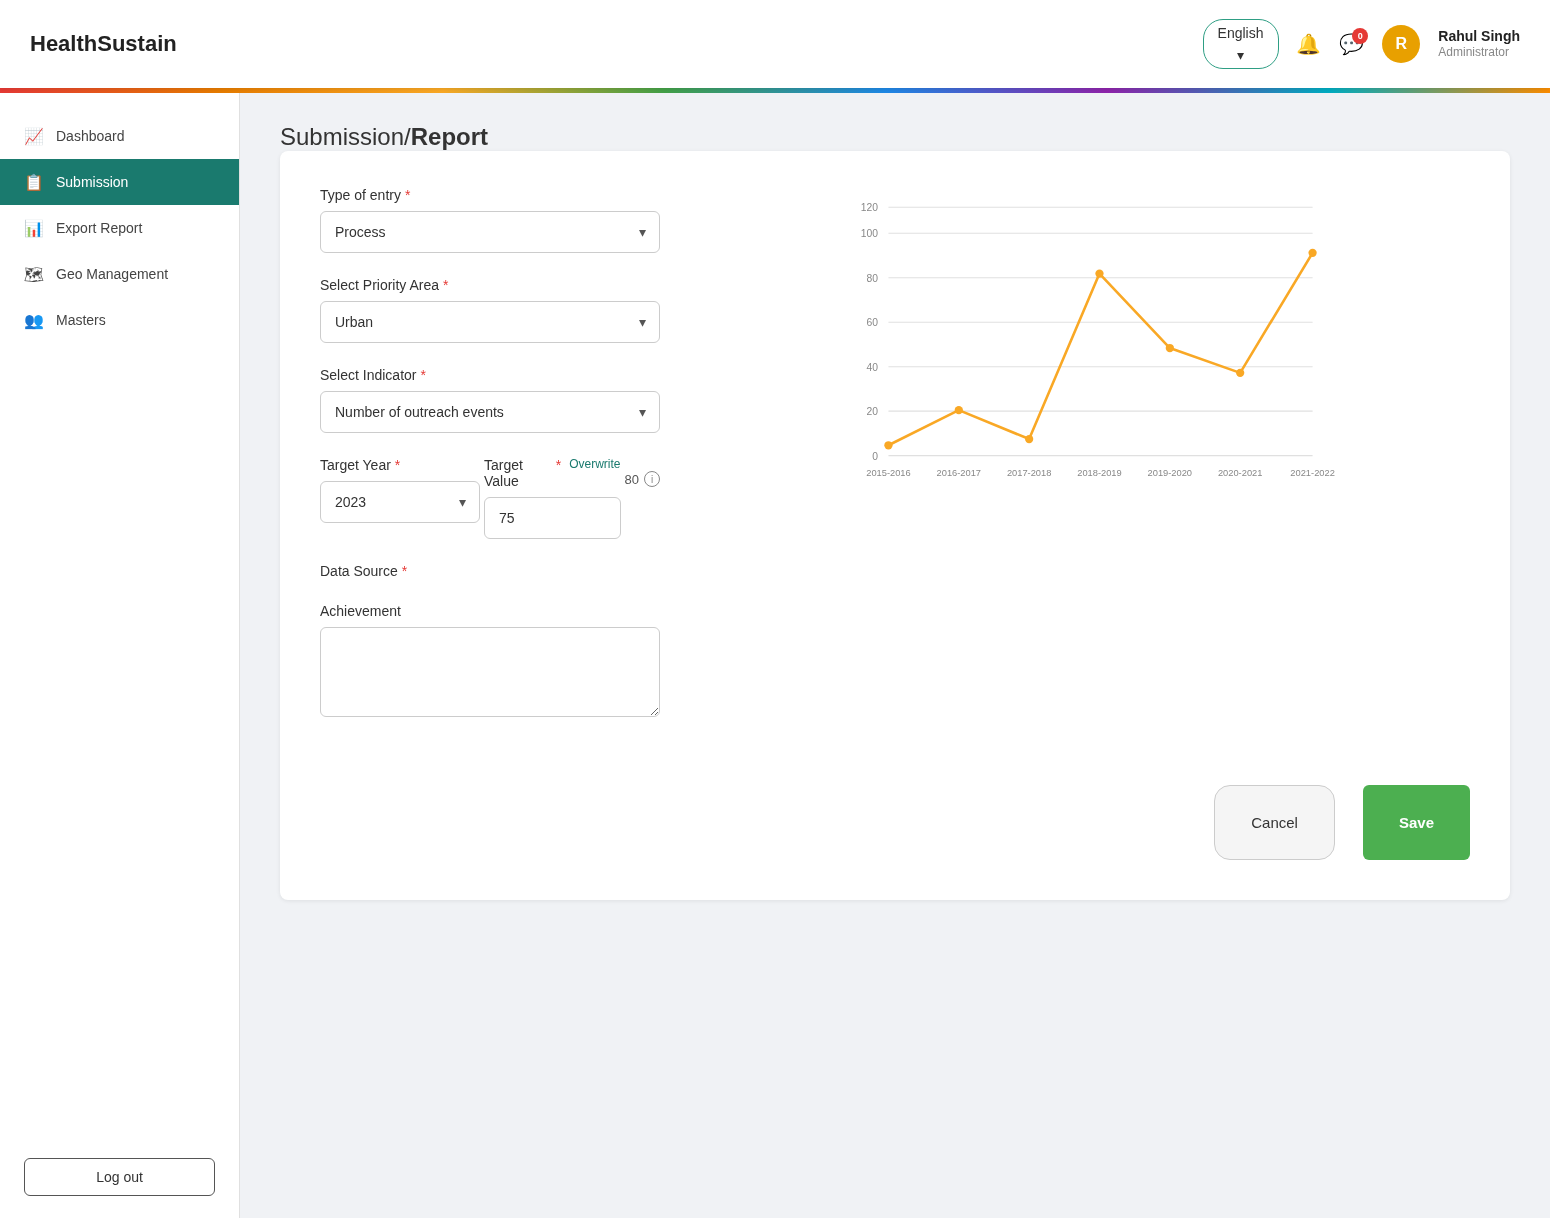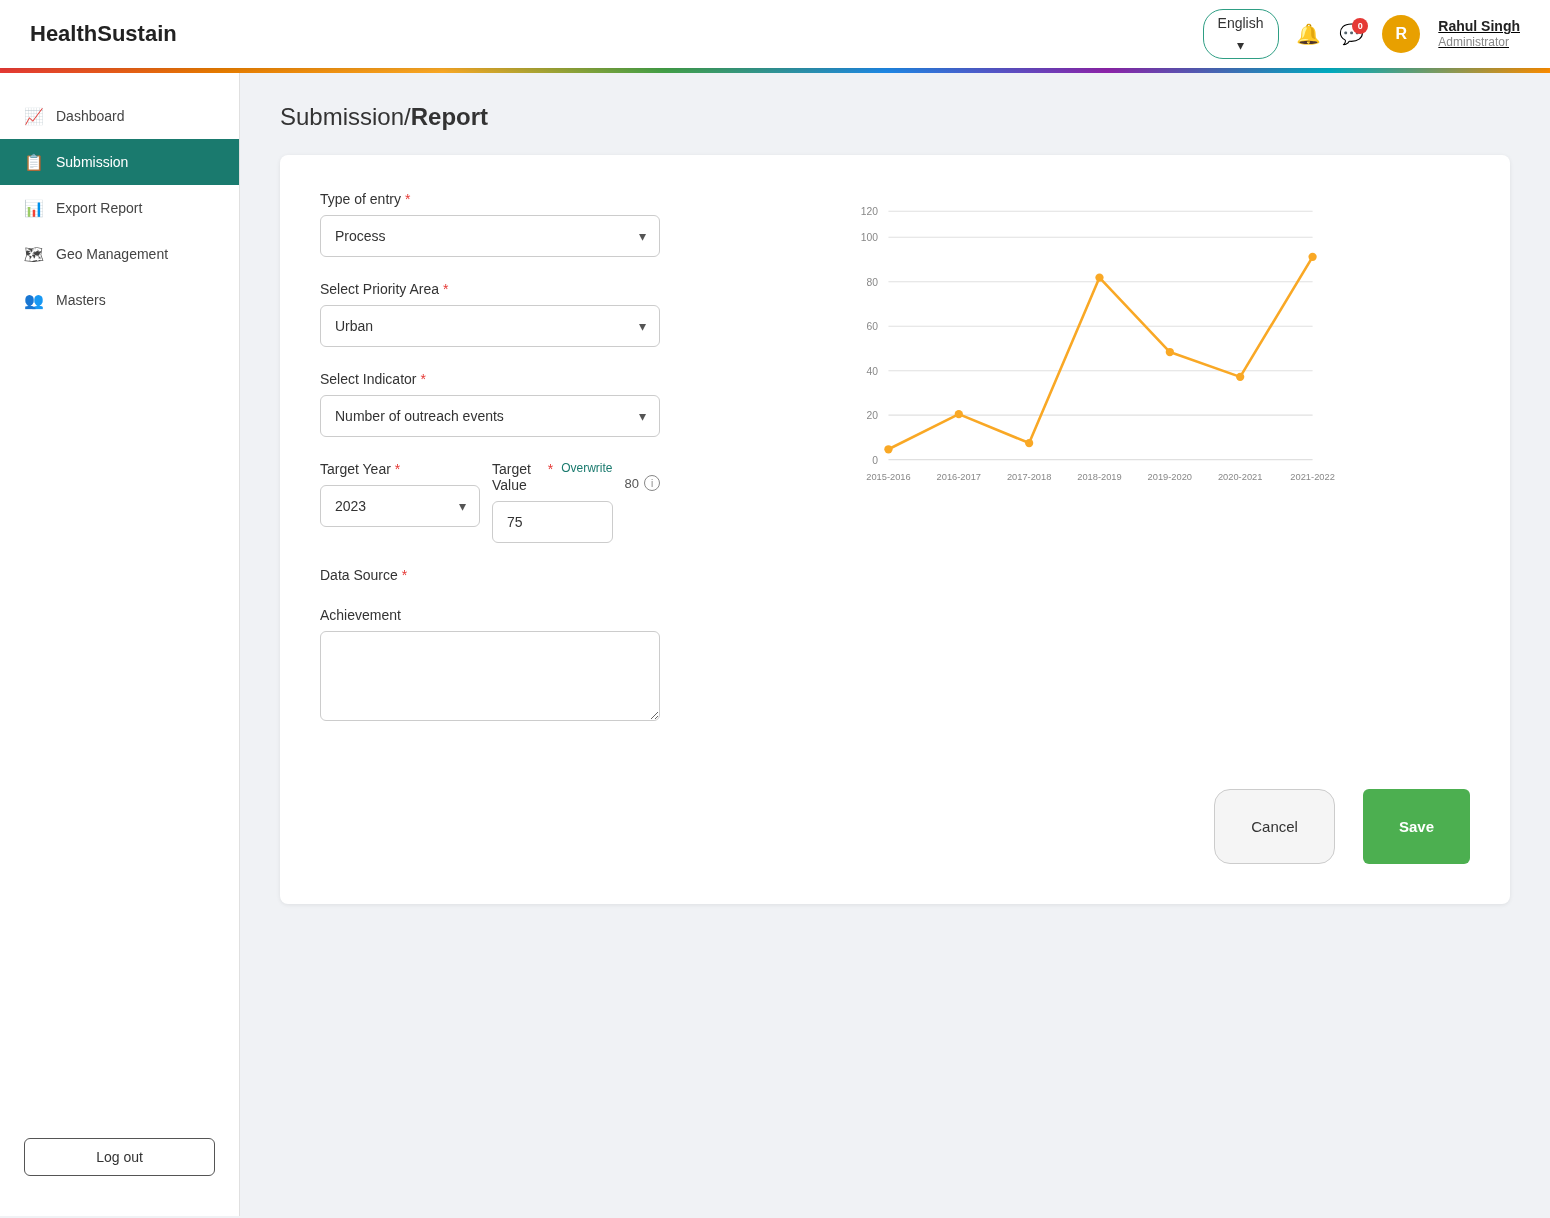--- a/index.html
+++ b/index.html
@@ -1,21 +1,21 @@
 <!DOCTYPE html>
 <html><head>
   <meta charset="utf-8">
   <style>
     * { box-sizing: border-box; margin: 0; padding: 0; }
     body { font-family: Arial, sans-serif; background: #f0f2f5; min-height: 100vh; }
 
     
     .header {
       background: #fff;
-      height: 68px;
+      height: 88px;
       display: flex;
       align-items: center;
       justify-content: space-between;
       padding: 0 30px;
       box-shadow: 0 1px 4px rgba(0,0,0,0.1);
       position: relative;
       z-index: 10;
     }
     .logo {
       font-size: 22px;
@@ -72,21 +72,21 @@
       height: 38px;
       border-radius: 50%;
       background: #e8a000;
       color: #fff;
       font-weight: bold;
       font-size: 16px;
       display: flex;
       align-items: center;
       justify-content: center;
     }
-    .user-info { line-height: 1.3; text-decoration: underline; }
+    .user-info { line-height: 1.3; }
     .user-name { font-weight: bold; font-size: 14px; color: #222; }
     .user-role { font-size: 12px; color: #888; }
 
     
     .rainbow-bar {
       height: 5px;
       background: linear-gradient(to right, #e53935, #e67c00, #f9a825, #43a047, #1e88e5, #8e24aa, #00acc1, #fb8c00);
     }
 
     
@@ -147,21 +147,20 @@
     
     .main {
       flex: 1;
       padding: 30px 40px;
       overflow-y: auto;
     }
     .page-title {
       font-size: 24px;
       font-weight: 400;
       color: #333;
-      margin-bottom: 24px;
     }
     .page-title strong { font-weight: 700; }
 
     
     .card {
       background: #fff;
       border-radius: 8px;
       padding: 36px 40px 40px;
       box-shadow: 0 1px 4px rgba(0,0,0,0.08);
     }
@@ -225,21 +224,21 @@
       background: #fff;
     }
     textarea.input-field {
       resize: vertical;
       min-height: 90px;
     }
 
     
     .target-row {
       display: flex;
-      gap: 12px;
+      gap: 4px;
       align-items: flex-start;
     }
     .target-year-col { flex: 0 0 160px; }
     .target-val-col { flex: 1; }
     .target-hint {
       display: flex;
       align-items: center;
       gap: 5px;
       margin-top: 14px;
       font-size: 13px;

